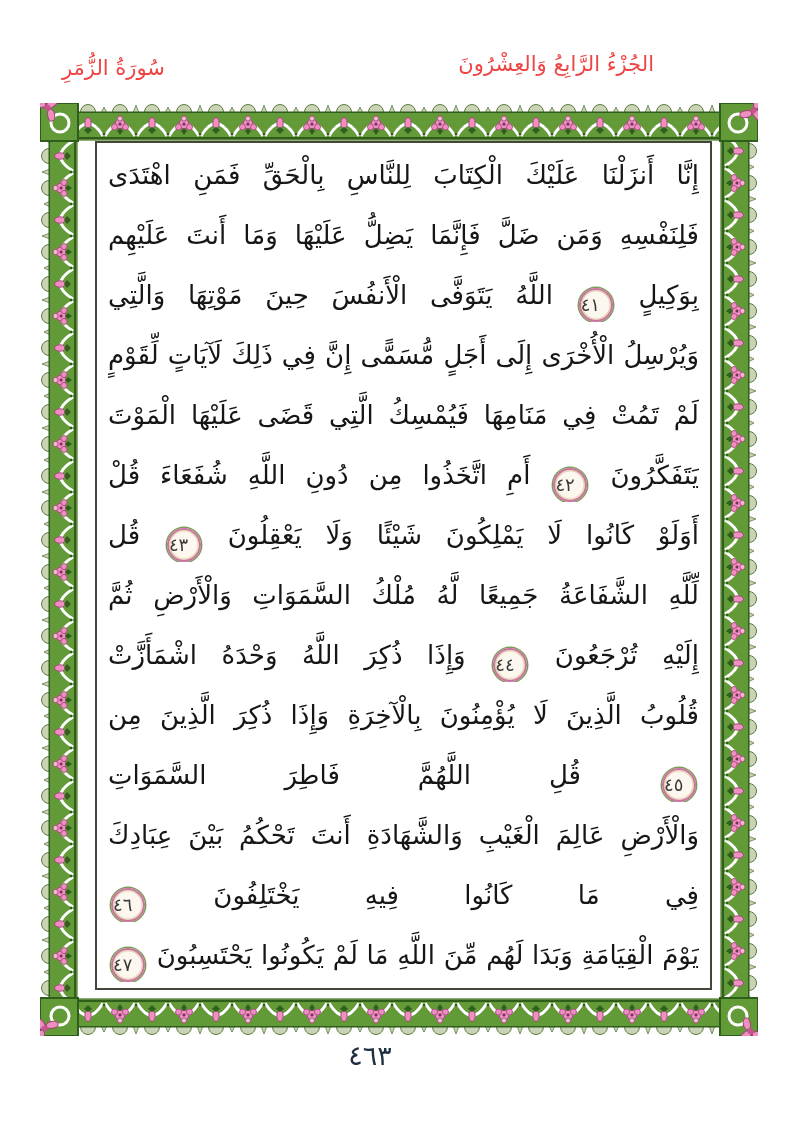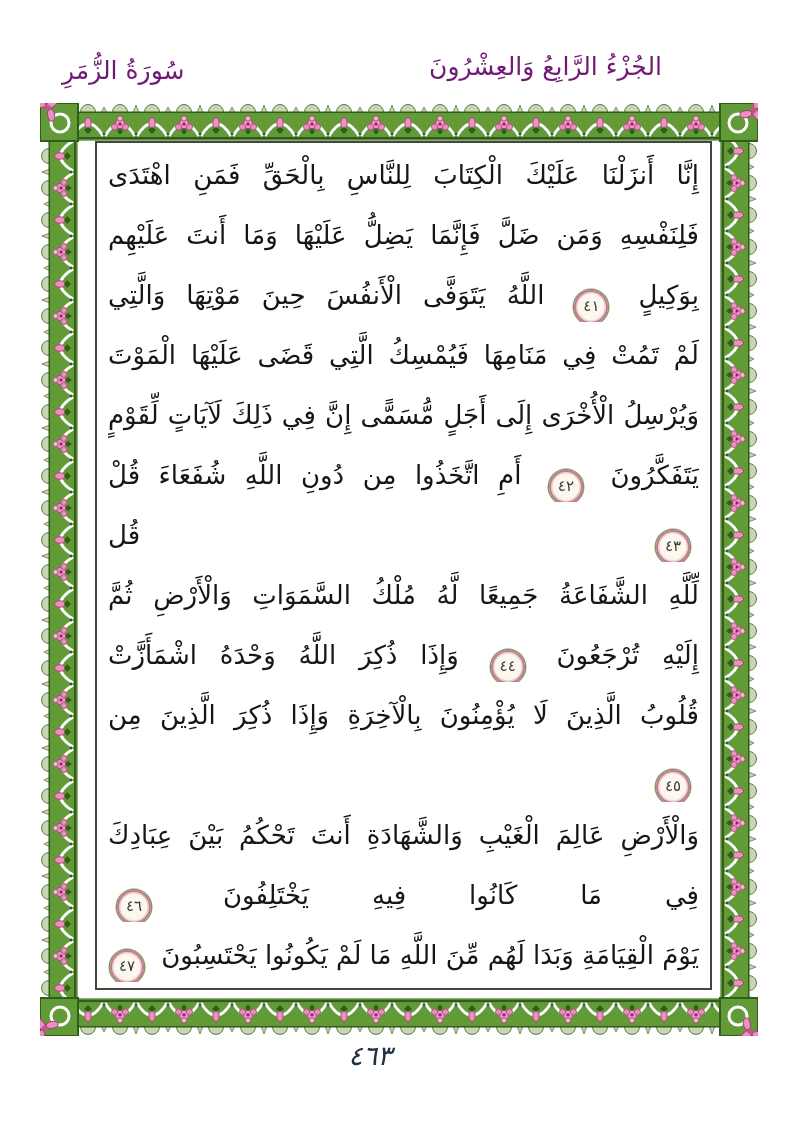--- a/index.html
+++ b/index.html
@@ -1,54 +1,53 @@
 <!DOCTYPE html>
 <html lang="ar"><head>
 <meta charset="utf-8">
 <style>
   html,body{margin:0;padding:0;background:#ffffff;}
   #page{
     position:relative;width:798px;height:1140px;background:#ffffff;
     font-family:"DejaVu Sans",sans-serif;color:#1b1b1b;overflow:hidden;
   }
   
-  .hdr{position:absolute;top:52px;font-size:25px;color:#701a75;letter-spacing:0;}
-  .hdr-juz{right:136px;margin-left:24px;}
+  .hdr{position:absolute;top:52px;font-size:21px;color:#ef4444;letter-spacing:0;}
+  .hdr-juz{right:144px;margin-left:24px;}
   .hdr-surah{left:62px;top:56px;}
   
   #frame-svg{position:absolute;left:40px;top:103px;}
   
   #panel{
     position:absolute;left:95px;top:141px;width:617px;height:849px;
     border:2.5px solid #45463a;box-sizing:border-box;background:#ffffff;
     display:flex;flex-direction:column;justify-content:space-between;
     padding:6px 11px;
   }
   .line{
     direction:rtl;unicode-bidi:embed;
     font-size:26px;line-height:53px;height:53px;
     text-align:justify;text-align-last:justify;
     white-space:nowrap;overflow:hidden;
     font-family:"DejaVu Sans",sans-serif;color:#161616;
   }
   .ayah-marker{
-    display:inline-flex;align-items:center;justify-content:center;
+    display:inline-flex;align-items:center;justify-content:flex-end;
     width:30px;height:30px;border-radius:50%;
     background:radial-gradient(circle at 50% 42%, #fdf8ef 55%, #f1e6d4 100%);
     border:2px solid #c9739f;
     box-shadow:0 0 0 1.5px #7d9c5a, inset 0 0 0 1.5px #e7d3b8;
-    font-size:15px;line-height:1;color:#3a3a3a;
-    vertical-align:-7px;margin:0 9px;
+    font-size:18px;line-height:1;color:#3a3a3a;
+    vertical-align:-7px;margin:0 3px;
   }
   
   #pagenum{
     position:absolute;top:1040px;left:320px;width:100px;
     text-align:center;font-size:27px;color:#203040;
     font-family:"DejaVu Sans",sans-serif;
-    font-style:italic;
   }
 </style>
 </head>
 <body>
 
 <div id="page">
 
   <div class="hdr hdr-juz">الجُزْءُ الرَّابِعُ وَالعِشْرُونَ</div>
   <div class="hdr hdr-surah">سُورَةُ الزُّمَرِ</div>
 
@@ -144,43 +143,43 @@
   <div id="panel">
 
     <div class="line"><span>إِنَّا أَنزَلْنَا عَلَيْكَ الْكِتَابَ لِلنَّاسِ بِالْحَقِّ فَمَنِ اهْتَدَى</span></div>
 
     <div class="line"><span>فَلِنَفْسِهِ وَمَن ضَلَّ فَإِنَّمَا يَضِلُّ عَلَيْهَا وَمَا أَنتَ عَلَيْهِم</span></div>
 
     <div class="line"><span>بِوَكِيلٍ</span> <span class="ayah-marker">
           <span>٤١</span>
         </span> <span>اللَّهُ يَتَوَفَّى الْأَنفُسَ حِينَ مَوْتِهَا وَالَّتِي</span></div>
 
+    <div class="line"><span>وَيُرْسِلُ الْأُخْرَى إِلَى أَجَلٍ مُّسَمًّى إِنَّ فِي ذَلِكَ لَآيَاتٍ لِّقَوْمٍ</span></div>
+
     <div class="line"><span>لَمْ تَمُتْ فِي مَنَامِهَا فَيُمْسِكُ الَّتِي قَضَى عَلَيْهَا الْمَوْتَ</span></div>
-
-    <div class="line"><span>وَيُرْسِلُ الْأُخْرَى إِلَى أَجَلٍ مُّسَمًّى إِنَّ فِي ذَلِكَ لَآيَاتٍ لِّقَوْمٍ</span></div>
 
     <div class="line"><span>يَتَفَكَّرُونَ</span> <span class="ayah-marker">
           <span>٤٢</span>
         </span> <span>أَمِ اتَّخَذُوا مِن دُونِ اللَّهِ شُفَعَاءَ قُلْ</span></div>
 
-    <div class="line"> <span class="ayah-marker">
+    <div class="line"><span>أَوَلَوْ كَانُوا لَا يَمْلِكُونَ شَيْئًا وَلَا يَعْقِلُونَ</span> <span class="ayah-marker">
           <span>٤٣</span>
         </span> <span>قُل</span></div>
 
     <div class="line"><span>لِّلَّهِ الشَّفَاعَةُ جَمِيعًا لَّهُ مُلْكُ السَّمَوَاتِ وَالْأَرْضِ ثُمَّ</span></div>
 
     <div class="line"><span>إِلَيْهِ تُرْجَعُونَ</span> <span class="ayah-marker">
           <span>٤٤</span>
         </span> <span>وَإِذَا ذُكِرَ اللَّهُ وَحْدَهُ اشْمَأَزَّتْ</span></div>
 
     <div class="line"><span>قُلُوبُ الَّذِينَ لَا يُؤْمِنُونَ بِالْآخِرَةِ وَإِذَا ذُكِرَ الَّذِينَ مِن</span></div>
 
     <div class="line"> <span class="ayah-marker">
           <span>٤٥</span>
-        </span> </div>
+        </span> <span>قُلِ اللَّهُمَّ فَاطِرَ السَّمَوَاتِ</span></div>
 
     <div class="line"><span>وَالْأَرْضِ عَالِمَ الْغَيْبِ وَالشَّهَادَةِ أَنتَ تَحْكُمُ بَيْنَ عِبَادِكَ</span></div>
 
     <div class="line"><span>فِي مَا كَانُوا فِيهِ يَخْتَلِفُونَ</span> <span class="ayah-marker">
           <span>٤٦</span>
         </span> </div>
 
 
     <div class="line"><span>يَوْمَ الْقِيَامَةِ وَبَدَا لَهُم مِّنَ اللَّهِ مَا لَمْ يَكُونُوا يَحْتَسِبُونَ</span> <span class="ayah-marker">
           <span>٤٧</span>

